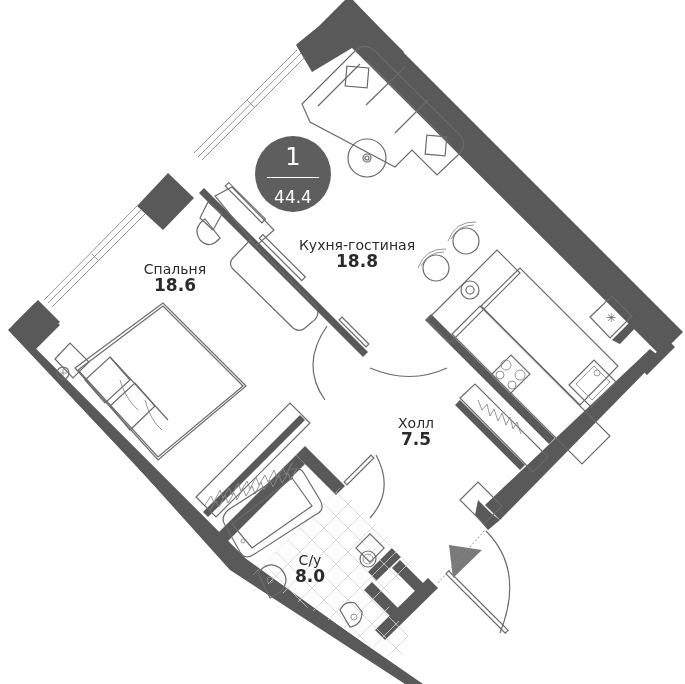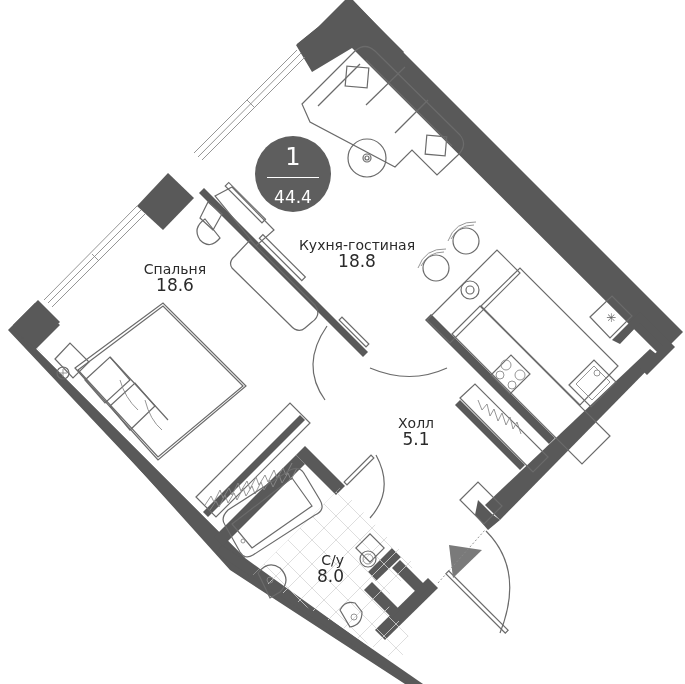--- a/index.html
+++ b/index.html
@@ -4,21 +4,21 @@
 <style>
   html, body { margin:0; padding:0; background:#ffffff; }
   body { width:685px; height:684px; overflow:hidden; position:relative; font-family:"DejaVu Sans", "Liberation Sans", sans-serif; }
   #plan { position:absolute; left:0; top:0; width:685px; height:684px; }
   .wall { fill:#595959; }
   .line { fill:none; stroke:#6b6b6b; stroke-width:1.2; }
   .thin { fill:none; stroke:#8a8a8a; stroke-width:0.9; }
   .tile { fill:none; stroke:#d6d6d6; stroke-width:0.8; }
   .room-label { position:absolute; text-align:center; color:#2a2a2a; line-height:1; white-space:nowrap; }
   .room-label .name { font-size:14px; display:block; }
-  .room-label .area { font-size:17px; font-weight:normal; display:block; margin-top:1px; }
+  .room-label .area { font-size:17px; font-weight:bold; display:block; margin-top:1px; }
   .badge { position:absolute; left:255px; top:136px; width:76px; height:76px; border-radius:50%; background:#5e5e5e; color:#fff; text-align:center; }
   .badge .rooms { position:absolute; left:0; right:0; top:9px; font-size:24px; line-height:1; }
   .badge .sep { position:absolute; left:12px; right:12px; top:41px; height:1px; background:#ffffff; }
   .badge .total { position:absolute; left:0; right:0; top:53px; font-size:17px; line-height:1; }
 </style>
 </head>
 <body>
 
 <svg id="plan" viewBox="0 0 685 684" xmlns="http://www.w3.org/2000/svg">
 
@@ -204,18 +204,18 @@
 <div class="room-label" style="left:140px; top:262px; width:70px;text-align:center;">
   <span class="name">Спальня</span>
   <span class="area">18.6</span>
 </div>
 <div class="room-label" style="left:295px; top:238px; width:124px;">
   <span class="name">Кухня-гостиная</span>
   <span class="area">18.8</span>
 </div>
 <div class="room-label" style="left:393px; top:416px; width:46px;">
   <span class="name">Холл</span>
-  <span class="area">5.1</span>
-</div>
-<div class="room-label" style="left:304px; top:553px; width:40px;text-align:right;">
+  <span class="area">7.5</span>
+</div>
+<div class="room-label" style="left:290px; top:553px; width:40px;">
   <span class="name">С/у</span>
   <span class="area">8.0</span>
 </div>
 
 </body></html>

